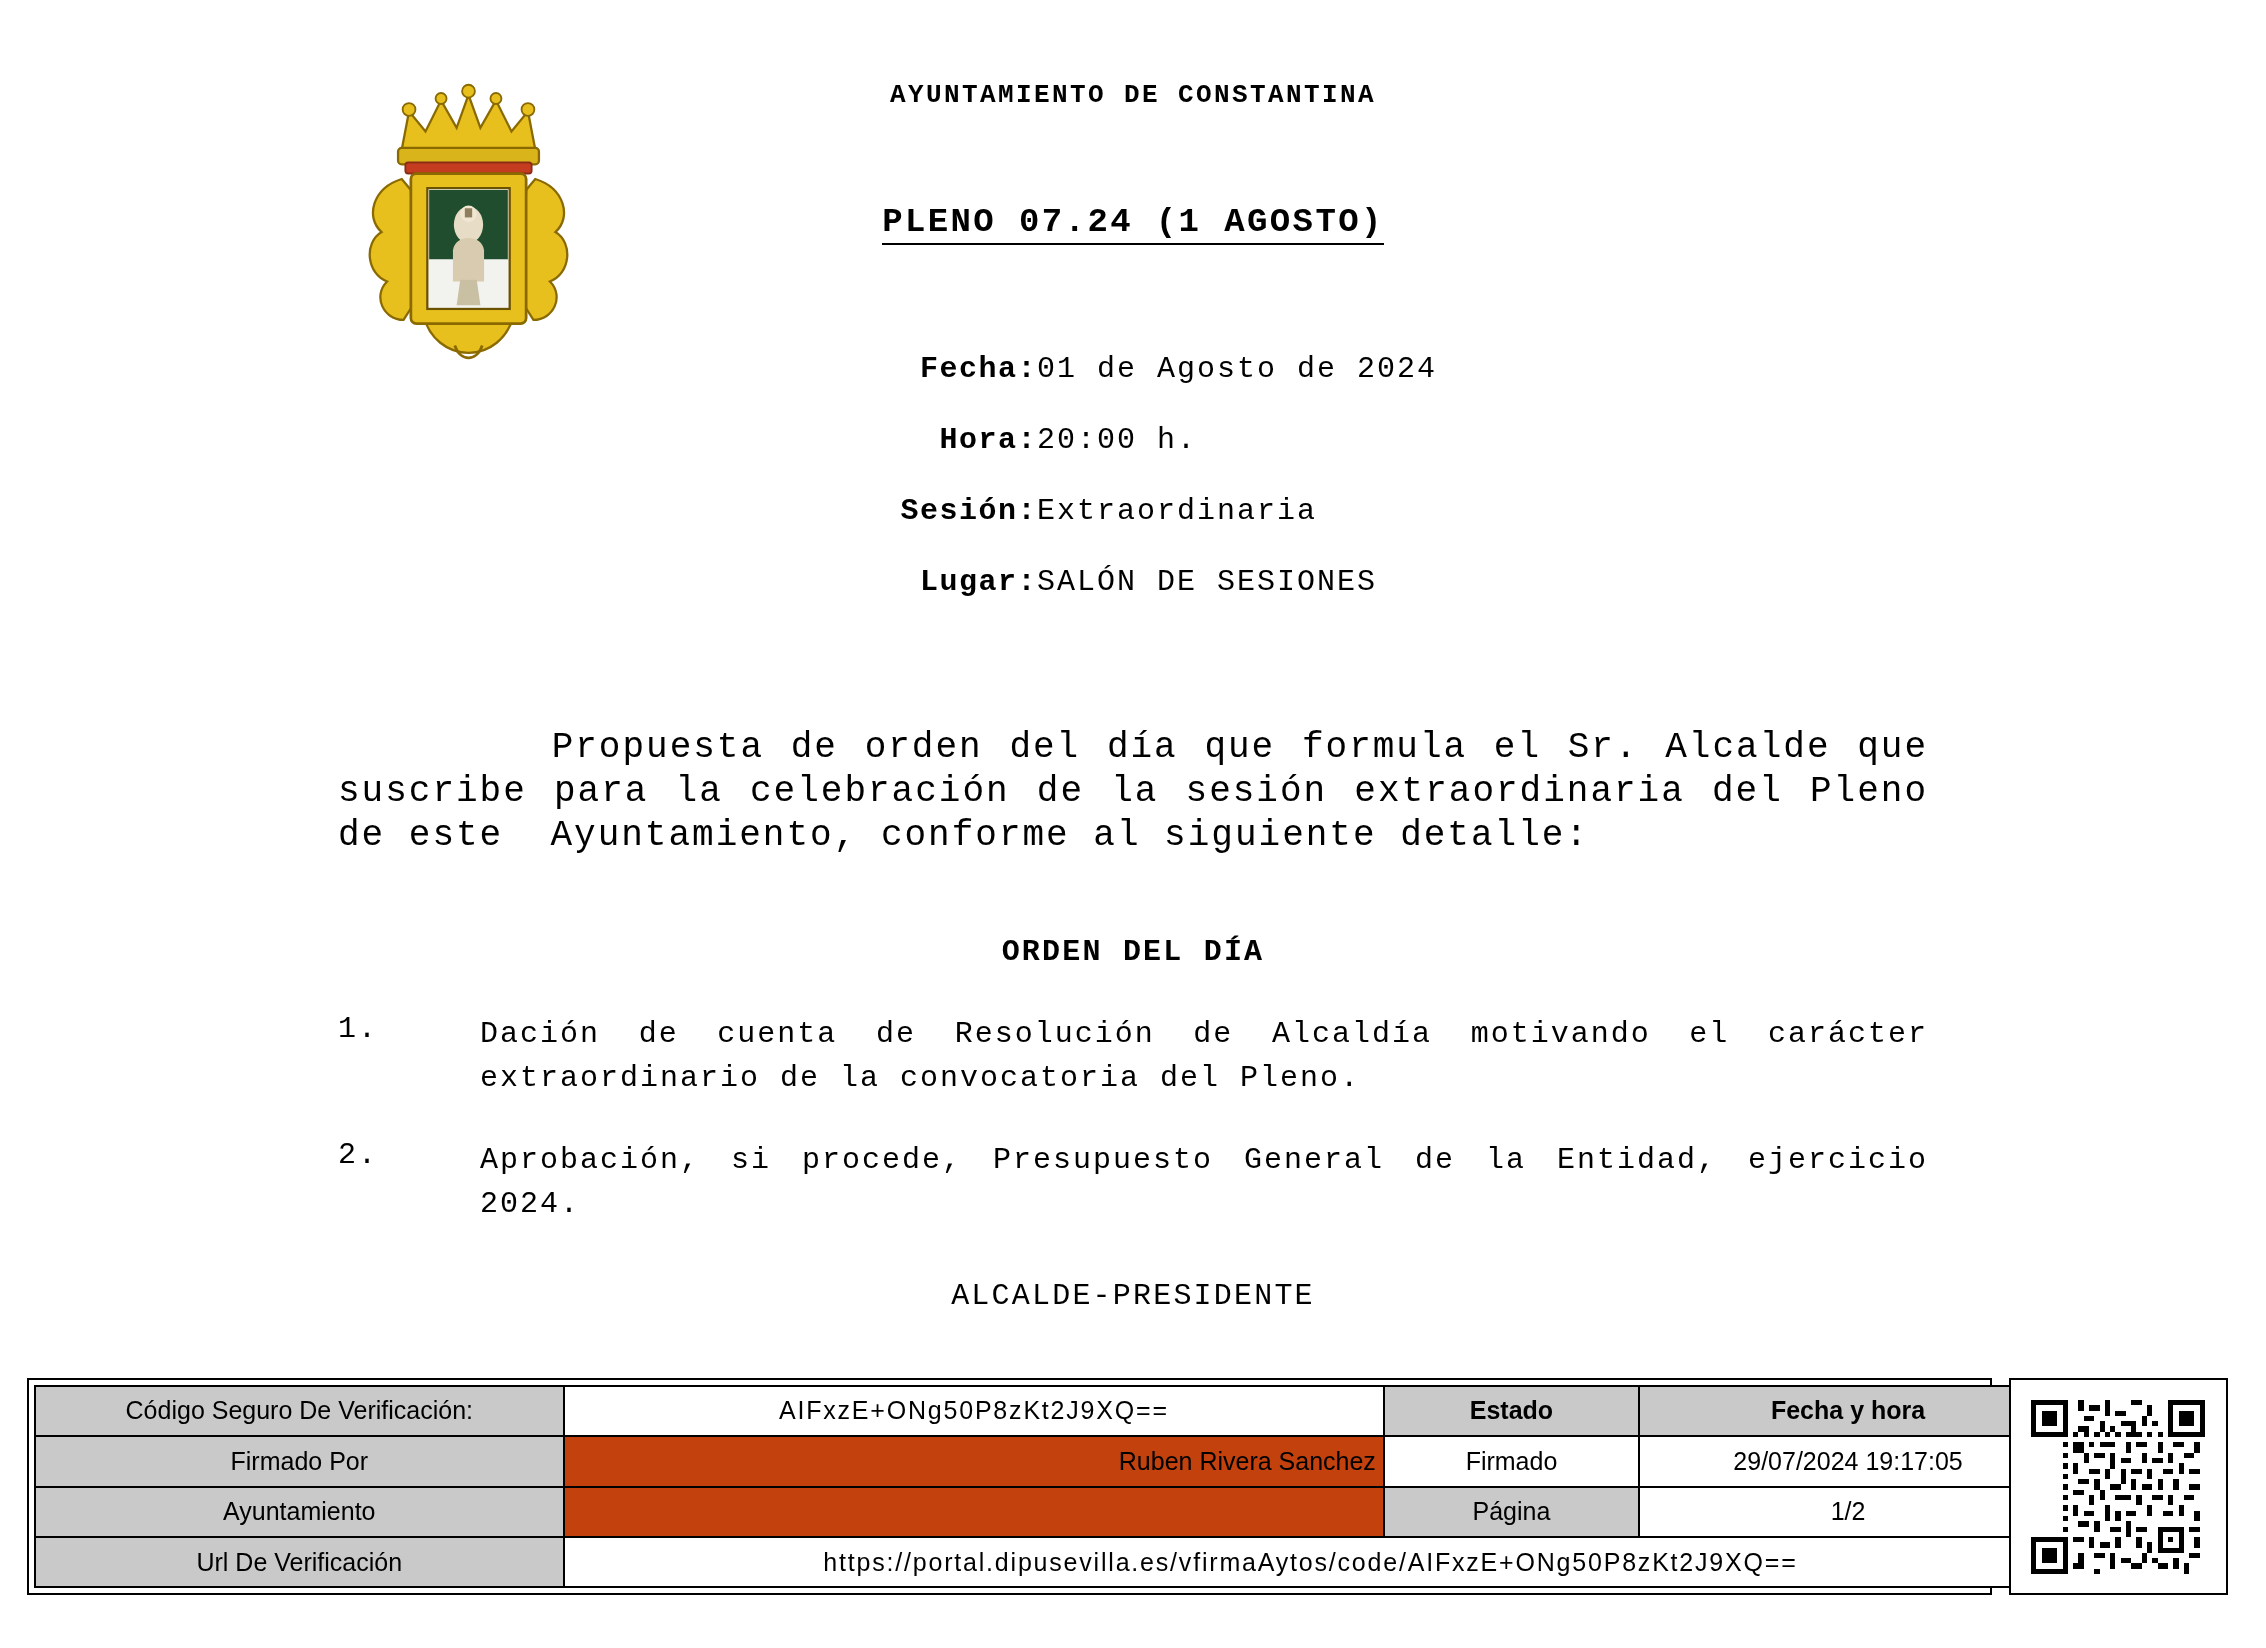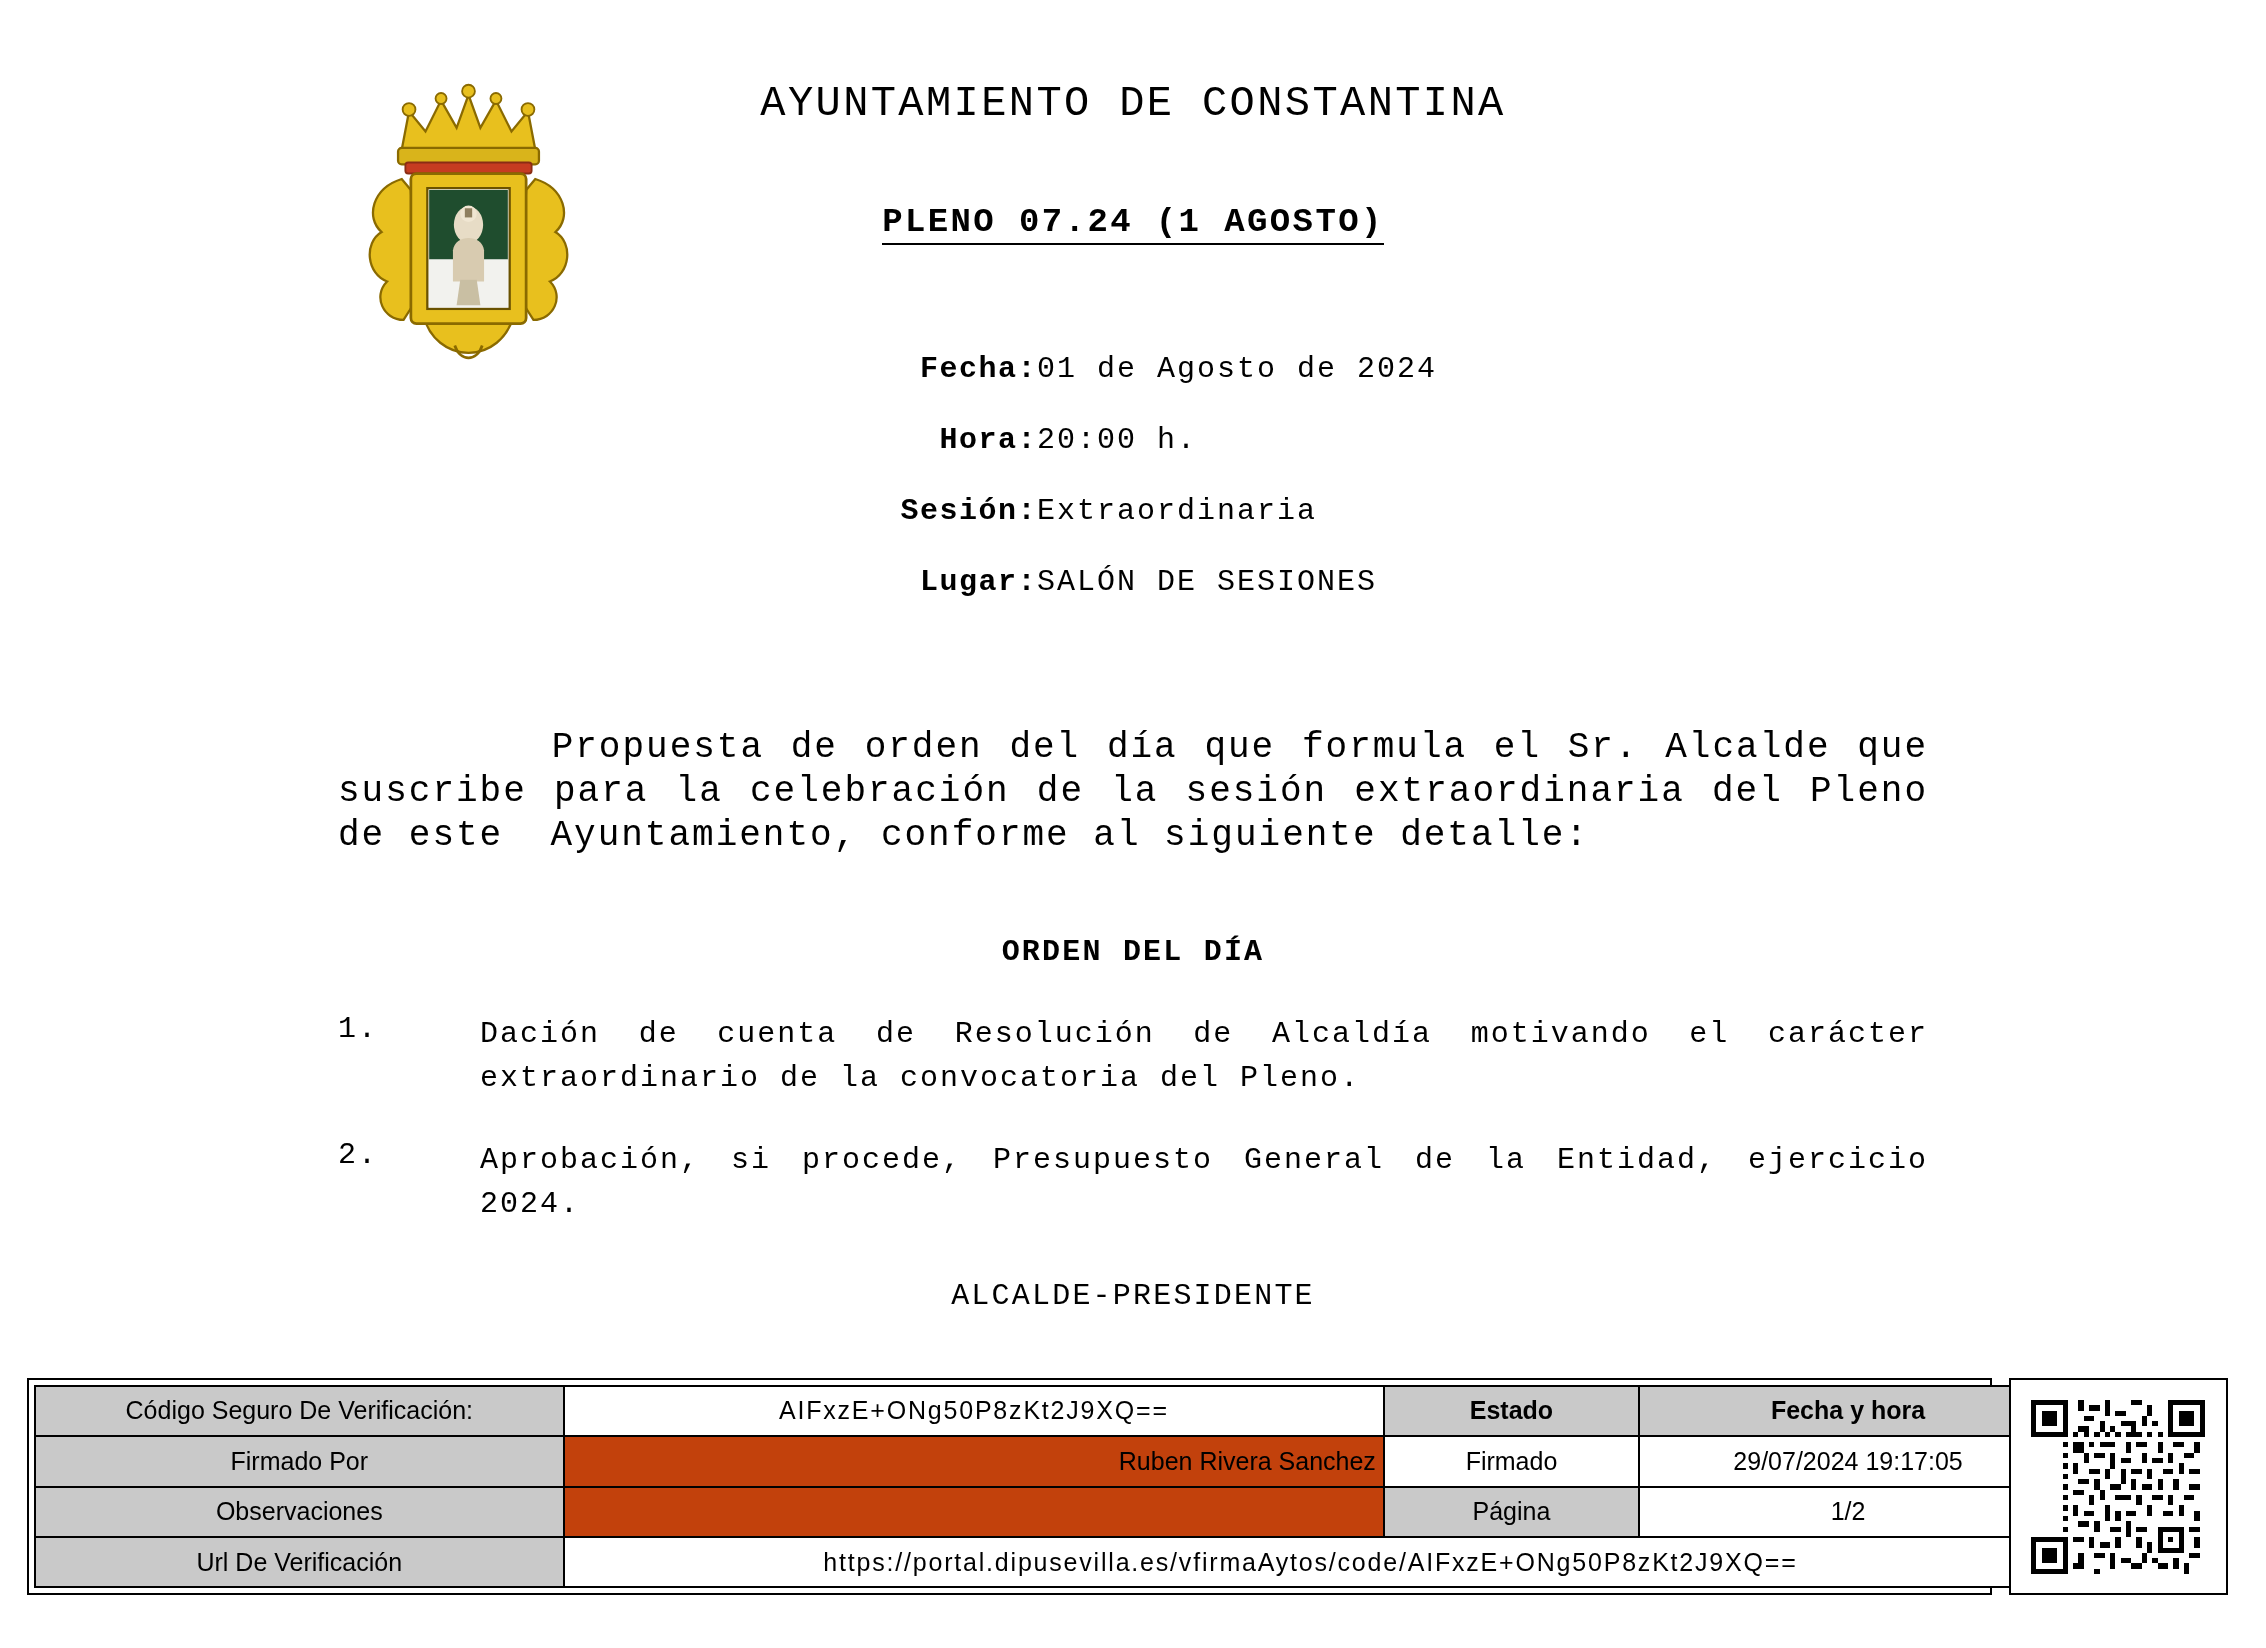--- a/index.html
+++ b/index.html
@@ -35,22 +35,22 @@
   .crest svg { display: block; width: 247px; height: 302px; }
 
   
   .doc-title {
     position: absolute;
     left: 0;
     top: 80px;
     width: 2266px;
     text-align: center;
     font-family: "Liberation Mono", "DejaVu Sans Mono", monospace;
-    font-weight: normal;
-    font-size: 42px;
+    font-weight: bold;
+    font-size: 26px;
     letter-spacing: 2.4px;
   }
   .doc-subtitle {
     position: absolute;
     left: 0;
     top: 203px;
     width: 2266px;
     text-align: center;
     font-family: "Liberation Mono", "DejaVu Sans Mono", monospace;
     font-weight: bold;
@@ -315,21 +315,21 @@
           <td class="lbl-head col-c">Estado</td>
           <td class="lbl-head col-d">Fecha y hora</td>
         </tr>
         <tr>
           <td class="lbl col-a">Firmado Por</td>
           <td class="val-left col-b">Ruben Rivera Sanchez</td>
           <td class="val col-c">Firmado</td>
           <td class="val col-d">29/07/2024 19:17:05</td>
         </tr>
         <tr>
-          <td class="lbl col-a">Observaciones</td>
+          <td class="lbl col-a">Ayuntamiento</td>
           <td class="val-left col-b"></td>
           <td class="lbl col-c">Página</td>
           <td class="val col-d">1/2</td>
         </tr>
         <tr>
           <td class="lbl col-a">Url De Verificación</td>
           <td class="val mono" colspan="3">https://portal.dipusevilla.es/vfirmaAytos/code/AIFxzE+ONg50P8zKt2J9XQ==</td>
         </tr>
       </tbody>
         </table>

